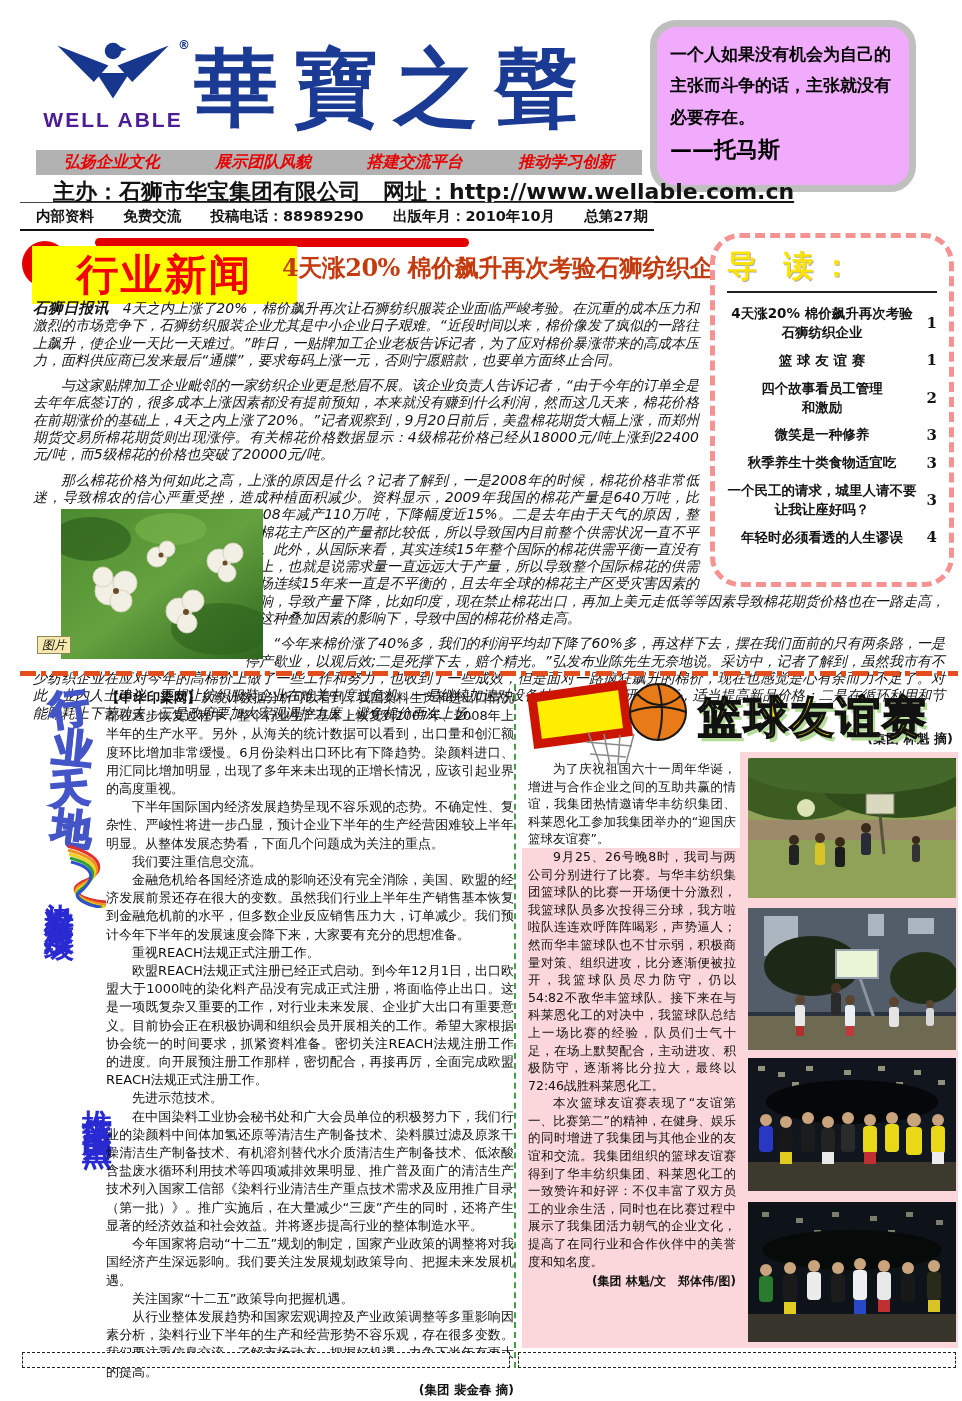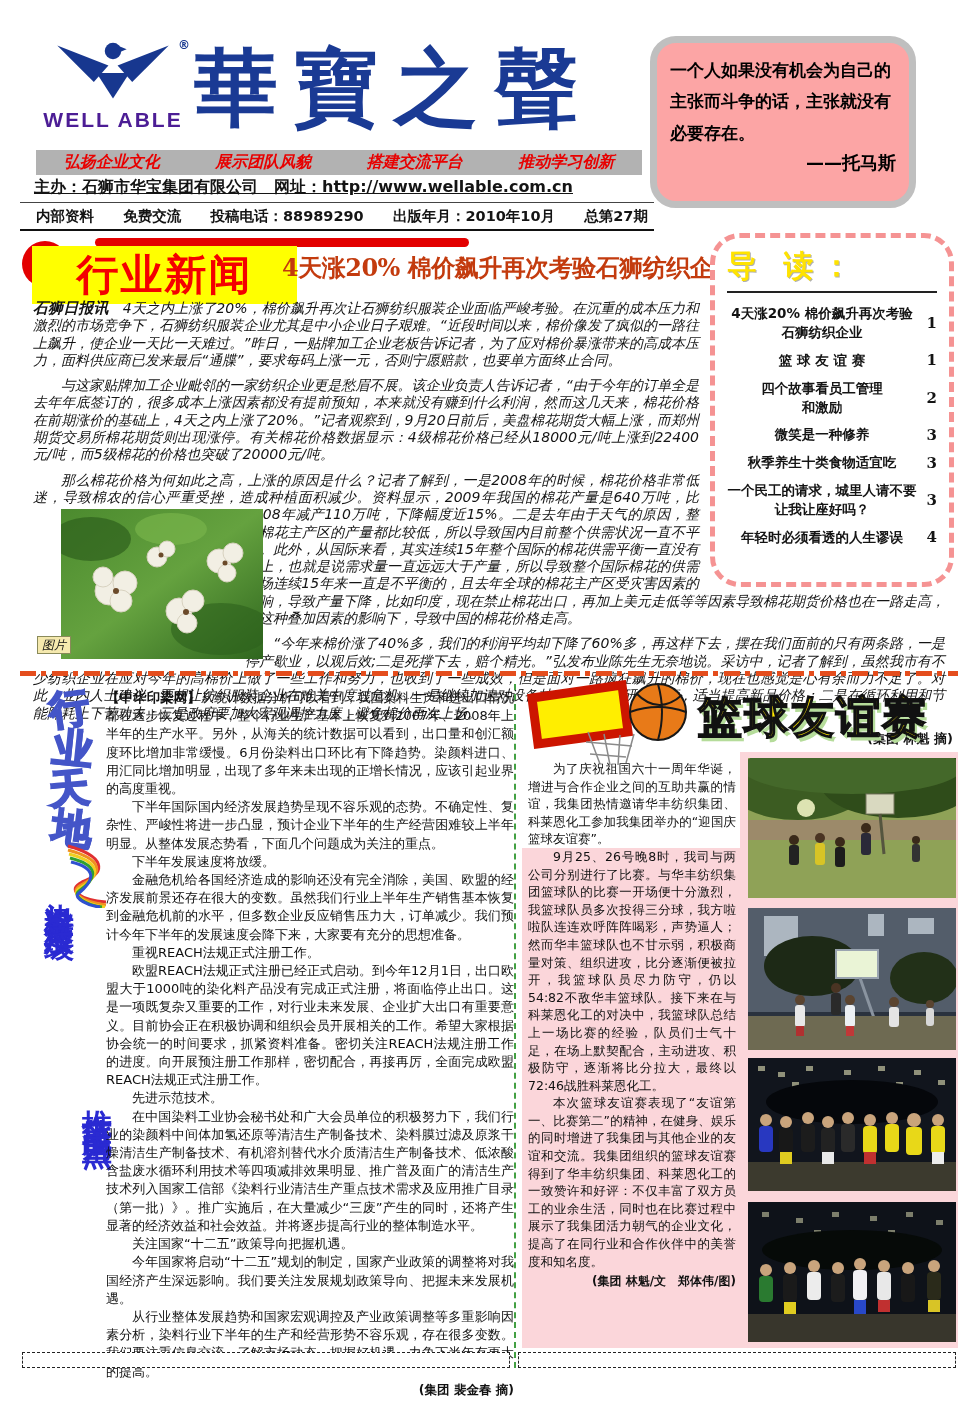--- a/index.html
+++ b/index.html
@@ -7,29 +7,29 @@
         font-family:"DejaVu Sans",sans-serif;color:#141414;}
   .abs{position:absolute;}
 
   
   .logo-box{left:36px;top:40px;width:154px;text-align:center;}
   .logo-text{color:#4c1d95;font-weight:bold;font-size:21px;letter-spacing:2px;
              font-family:"Liberation Sans",sans-serif;}
   .reg-mark{left:178px;top:38px;font-size:12px;color:#17378f;font-weight:bold;}
   .masthead-title{left:194px;top:30px;width:462px;height:116px;line-height:116px;white-space:nowrap;
       font-family:"DejaVu Serif",serif;font-weight:bold;font-size:84px;color:#1a3a94;letter-spacing:16px;}
-  .quote-box{left:650px;top:36px;width:266px;height:172px;border:7px solid #bfbfbf;border-radius:26px;
-      box-sizing:border-box;padding:12px 13px 6px 13px;background:#fca5a5;}
+  .quote-box{left:650px;top:20px;width:266px;height:172px;border:7px solid #bfbfbf;border-radius:26px;
+      box-sizing:border-box;padding:12px 13px 6px 13px;background:#f0abfc;}
   .quote-text{font-size:17px;font-weight:bold;line-height:1.85;color:#000;}
-  .quote-author{text-align:right;font-size:18px;font-weight:bold;margin-top:2px;color:#000;}
+  .quote-author{font-size:22px;font-weight:bold;margin-top:2px;color:#000;}
   .slogan-bar{left:36px;top:150px;width:606px;height:25px;background:#b2b2b2;
       display:flex;justify-content:space-around;align-items:center;}
   .slogan{color:#e80000;font-weight:bold;font-style:italic;font-size:16px;
       font-family:"DejaVu Serif",serif;}
-  .publisher-line{left:34px;top:177px;width:614px;font-size:16px;font-weight:bold;
+  .publisher-line{left:53px;top:177px;width:614px;font-size:22px;font-weight:bold;
       text-decoration:underline;white-space:nowrap;}
   .hr1{left:20px;top:202px;width:634px;height:0;border-top:1px solid #444;}
   .info-row{left:36px;top:207px;width:612px;display:flex;justify-content:space-between;
       font-size:14.5px;font-weight:bold;white-space:nowrap;}
   .hr2{left:20px;top:229px;width:634px;height:0;border-top:2px solid #111;}
 
   
   .red-bar{left:95px;top:238px;width:374px;height:9px;background:#e30000;border-radius:5px;}
   .red-crescent{left:22px;top:241px;width:46px;height:46px;background:#e30000;border-radius:50%;}
   .yellow-block{left:32px;top:246px;width:265px;height:58px;background:#ffff00;}
@@ -252,28 +252,28 @@
         <path d="M9 20 C34 26 34 37 16 52 C12 56 26 64 38 65" stroke="#3050d0"></path>
       </g>
     </svg>
   </div>
   <div class="abs v-slogan v-slogan1">染料发展速度放缓</div>
   <div class="abs v-slogan v-slogan2">推广节能成为重点</div>
 
   <div class="abs article2">
     <p class="a2-p noindent"><span class="a2-lead">【中华印染网】</span><span>从统计数据分析可以看到，我国染料生产和进出口情况都在逐步恢复过程中，整个行业生产基本上恢复到2007年、2008年上半年的生产水平。另外，从海关的统计数据可以看到，出口量和创汇额度环比增加非常缓慢。6月份染料出口环比有下降趋势。染颜料进口、用汇同比增加明显，出现了多年来未出现的正增长情况，应该引起业界的高度重视。</span></p>
     <p class="a2-p">下半年国际国内经济发展趋势呈现不容乐观的态势。不确定性、复杂性、严峻性将进一步凸显，预计企业下半年的生产经营困难较上半年明显。从整体发展态势看，下面几个问题成为关注的重点。</p>
-    <p class="a2-p">下半年发展速度将放缓。</p>
+    <p class="a2-p">我们要注重信息交流。</p>
     <p class="a2-p">金融危机给各国经济造成的影响还没有完全消除，美国、欧盟的经济发展前景还存在很大的变数。虽然我们行业上半年生产销售基本恢复到金融危机前的水平，但多数企业反应销售压力大，订单减少。我们预计今年下半年的发展速度会降下来，大家要有充分的思想准备。</p>
     <p class="a2-p">重视REACH法规正式注册工作。</p>
     <p class="a2-p">欧盟REACH法规正式注册已经正式启动。到今年12月1日，出口欧盟大于1000吨的染化料产品没有完成正式注册，将面临停止出口。这是一项既复杂又重要的工作，对行业未来发展、企业扩大出口有重要意义。目前协会正在积极协调和组织会员开展相关的工作。希望大家根据协会统一的时间要求，抓紧资料准备。密切关注REACH法规注册工作的进度。向开展预注册工作那样，密切配合，再接再厉，全面完成欧盟REACH法规正式注册工作。</p>
     <p class="a2-p">先进示范技术。</p>
     <p class="a2-p">在中国染料工业协会秘书处和广大会员单位的积极努力下，我们行业的染颜料中间体加氢还原等清洁生产制备技术、染料膜过滤及原浆干燥清洁生产制备技术、有机溶剂替代水介质清洁生产制备技术、低浓酸含盐废水循环利用技术等四项减排效果明显、推广普及面广的清洁生产技术列入国家工信部《染料行业清洁生产重点技术需求及应用推广目录（第一批）》。推广实施后，在大量减少“三废”产生的同时，还将产生显著的经济效益和社会效益。并将逐步提高行业的整体制造水平。</p>
+    <p class="a2-p">今年国家将启动“十二五”规划的制定，国家产业政策的调整将对我国经济产生深远影响。我们要关注发展规划政策导向、把握未来发展机遇。</p>
     <p class="a2-p">关注国家“十二五”政策导向把握机遇。</p>
-    <p class="a2-p">今年国家将启动“十二五”规划的制定，国家产业政策的调整将对我国经济产生深远影响。我们要关注发展规划政策导向、把握未来发展机遇。</p>
     <p class="a2-p">从行业整体发展趋势和国家宏观调控及产业政策调整等多重影响因素分析，染料行业下半年的生产和经营形势不容乐观，存在很多变数。我们要注重信息交流、了解市场动态，把握好机遇，力争下半年有更大的提高。</p>
     <p class="byline2">(集团 裴金春 摘)</p>
   </div>
 
   <div class="abs v-divider"></div>
 
   <div class="abs pink-right"></div>
   <div class="abs pink-left"></div>
 
   <div class="abs hoop-art">

